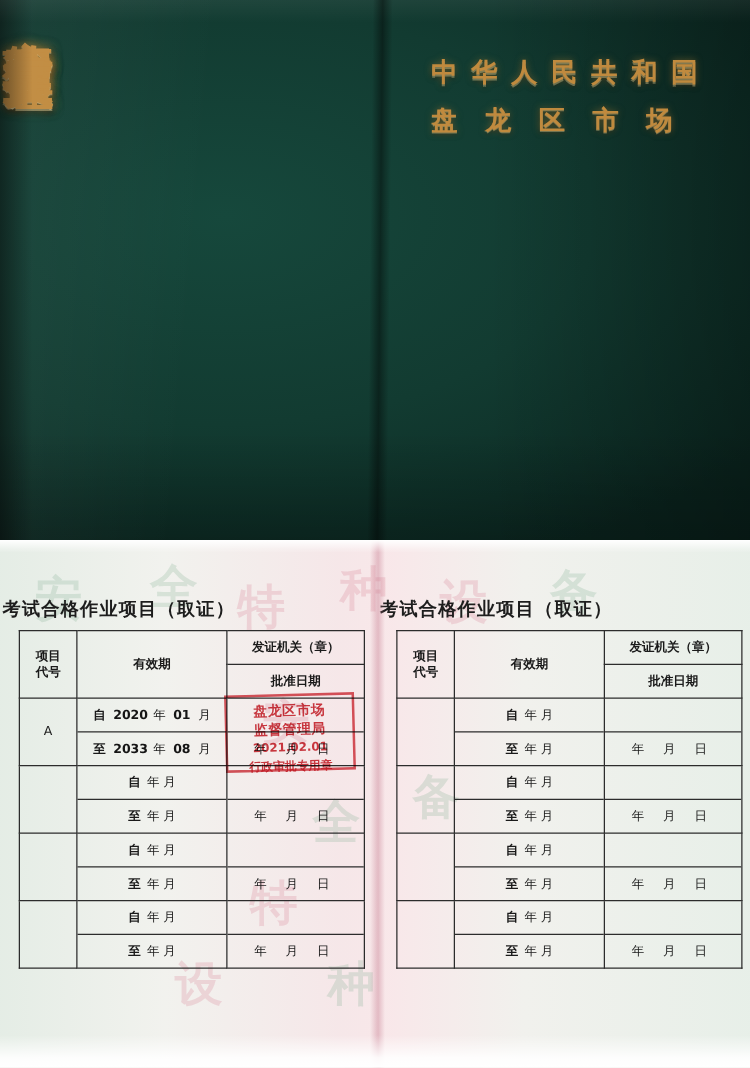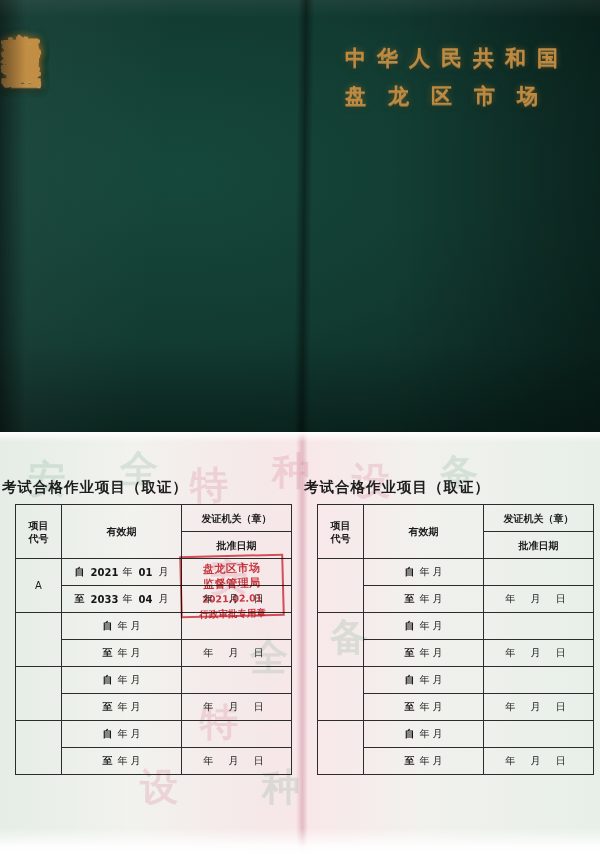--- a/index.html
+++ b/index.html
@@ -291,30 +291,30 @@
         </tr>
         <tr>
           <td class="hdr">批准日期</td>
         </tr>
 
         <tr>
           <td class="row-span">A</td>
           <td class="cellpair">
             <div class="dateline sep-half">
               <span class="lead">自</span>
-              <span class="val">2021</span>
+              <span class="val">2020</span>
               <span class="unit">年</span>
               <span class="val" style="min-width:20px">01</span>
               <span class="unit">月</span>
             </div>
             <div class="dateline">
               <span class="lead">至</span>
               <span class="val">2033</span>
               <span class="unit">年</span>
-              <span class="val" style="min-width:20px">04</span>
+              <span class="val" style="min-width:20px">08</span>
               <span class="unit">月</span>
             </div>
           </td>
           <td class="cellpair">
             <div class="dateline sep-half"></div>
             <div class="dateline approve">年 月 日</div>
           </td>
         </tr>
 
         <tr>

